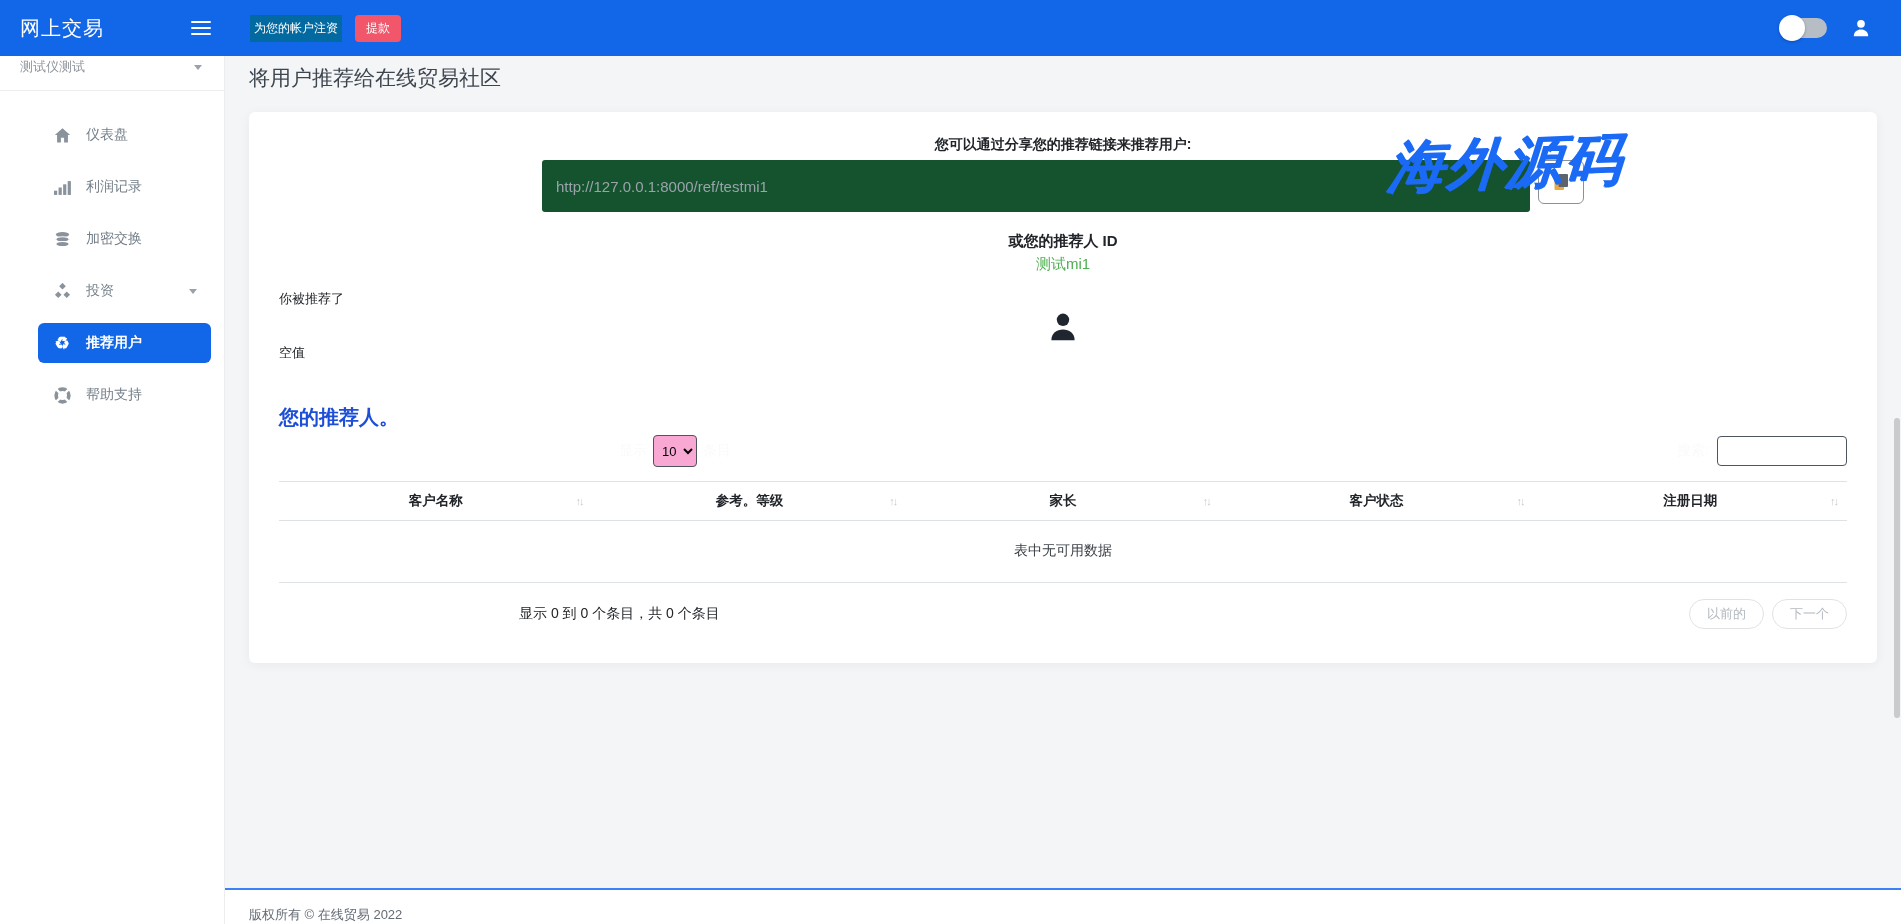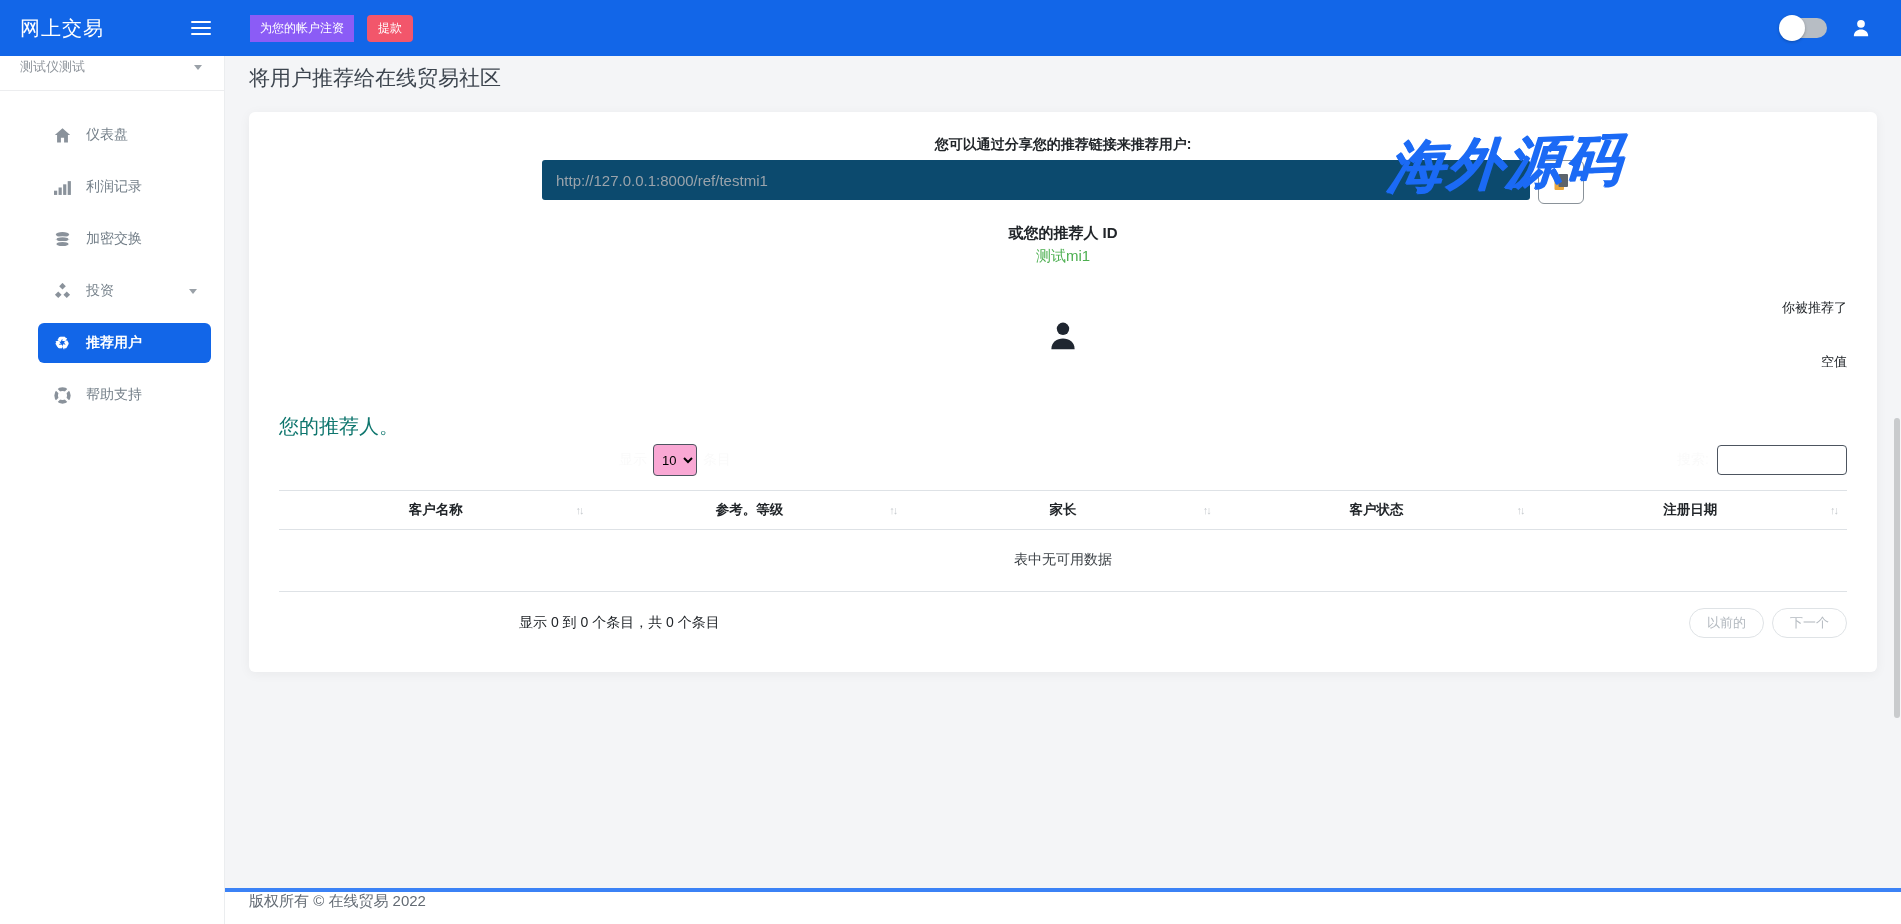--- a/index.html
+++ b/index.html
@@ -12,22 +12,22 @@
   .navbar {
     position:absolute; top:0; left:0; right:0; height:56px;
     background:#1266e8; display:flex; align-items:center; z-index:30;
   }
   .brand-area { width:225px; display:flex; align-items:center; justify-content:space-between; padding:0 14px 0 20px; }
   .brand { color:#fff; font-size:20px; font-weight:500; letter-spacing:1px; }
   .hamburger { width:20px; height:14px; display:flex; flex-direction:column; justify-content:space-between; cursor:pointer; }
   .hamburger span { display:block; height:2px; background:#fff; border-radius:1px; }
   .nav-btns { display:flex; gap:13px; margin-left:25px; }
   .btn-fund {
-    background:#8b5cf6; color:#fff; border:none; border-radius:0;
-    font-size:12px; padding:5px 10px; cursor:pointer; font-family:inherit;
+    background:#0369a1; color:#fff; border:none; border-radius:0;
+    font-size:12px; padding:5px 4px; cursor:pointer; font-family:inherit;
   }
   .btn-withdraw {
     background:#f2566b; color:#fff; border:none; border-radius:4px;
     font-size:12px; padding:5px 11px; cursor:pointer; font-family:Liberation Serif, serif;
   }
   .nav-right { margin-left:auto; display:flex; align-items:center; gap:24px; padding-right:30px; }
   .switch { position:relative; width:46px; height:20px; background:#b7bdc4; border-radius:10px; cursor:pointer; }
   .switch .knob {
     position:absolute; left:-2px; top:-3px; width:26px; height:26px;
     background:#fff; border-radius:50%; box-shadow:0 1px 3px rgba(0,0,0,.25);
@@ -62,35 +62,35 @@
   .main { position:absolute; left:225px; top:38px; right:0; bottom:0; padding:0 24px; }
   .page-title { font-size:21px; color:#3d454f; font-weight:400; margin-top:26px; }
   .card {
     background:#fff; border-radius:6px; margin-top:20px;
     box-shadow:0 2px 12px rgba(0,0,0,.05);
     padding:24px 30px 34px 30px;
   }
   .share-label { text-align:center; font-weight:bold; font-size:14px; margin-bottom:6px; }
   .link-row { width:1042px; margin:0 auto; display:flex; gap:8px; align-items:stretch; }
   .link-input {
-    flex:1; height:40px; background:#0c4a6e; border:none; border-radius:3px;
+    flex:1; height:52px; background:#14532d; border:none; border-radius:3px;
     color:#9aa3ab; font-size:15px; padding:0 14px; font-family:inherit; outline:none;
   }
   .copy-btn {
     width:46px; height:44px; background:#fff; border:1px solid #8a9299; border-radius:6px;
     display:flex; align-items:center; justify-content:center; cursor:pointer;
   }
   .or-id-label { text-align:center; font-weight:bold; font-size:15px; margin-top:20px; }
   .ref-id { text-align:center; font-size:15px; color:#4caf50; margin-top:4px; }
-  .referred-wrap { text-align:right; margin-top:33px; }
+  .referred-wrap { text-align:left; margin-top:16px; }
   .referred-label { font-size:13px; color:#212529; }
   .person-big { width:32px; height:32px; fill:#1f2630; margin:3px auto 1px auto; display:block; }
   .referred-value { font-size:13px; color:#212529; }
 
-  .section-title { font-size:20px; color:#0f766e; font-weight:400; margin-top:42px; }
+  .section-title { font-size:20px; color:#1d4ed8; font-weight:700; margin-top:42px; }
 
   .table-controls { display:flex; align-items:center; margin-top:4px; height:32px; }
   .length-group { display:flex; align-items:center; gap:6px; margin-left:340px; }
   .white-label { color:#fafafa; font-size:14px; }
   .len-select {
     width:44px; height:32px; border:1px solid #4d5560; border-radius:4px;
     font-size:13px; font-family:inherit; background:#f9a8d4; padding-left:4px;
   }
   .search-group { margin-left:auto; display:flex; align-items:center; gap:8px; }
   .search-input {
@@ -112,23 +112,23 @@
   .info-text { font-size:14px; margin-left:240px; }
   .pager { margin-left:auto; display:flex; gap:8px; }
   .page-pill {
     background:#fff; border:1px solid #dfe3e6; border-radius:15px; height:30px;
     padding:0 17px; font-size:13px; color:#b4bac0; font-family:inherit; cursor:pointer;
   }
 
   
   .footer {
     position:absolute; left:225px; right:0; bottom:0; height:36px;
-    background:#fff; border-top:4px solid #3b82f6;
-    display:flex; align-items:flex-start; padding-left:24px;
-    color:#636b74; font-size:15px; z-index:15;
+    background:#fff; border-top:2px solid #3b82f6;
+    display:flex; align-items:flex-end; padding-left:24px;
+    color:#636b74; font-size:13px; z-index:15;
   }
 
   
   .watermark {
     position:absolute; left:1388px; top:126px; z-index:50; pointer-events:none;
     font-family:"DejaVu Serif", serif; font-style:italic; font-weight:bold;
     font-size:56px; color:#1b6af5; letter-spacing:3px;
     transform:rotate(-2deg) skewX(-6deg);
     text-shadow:1px 1px 0 #1b6af5;
   }

